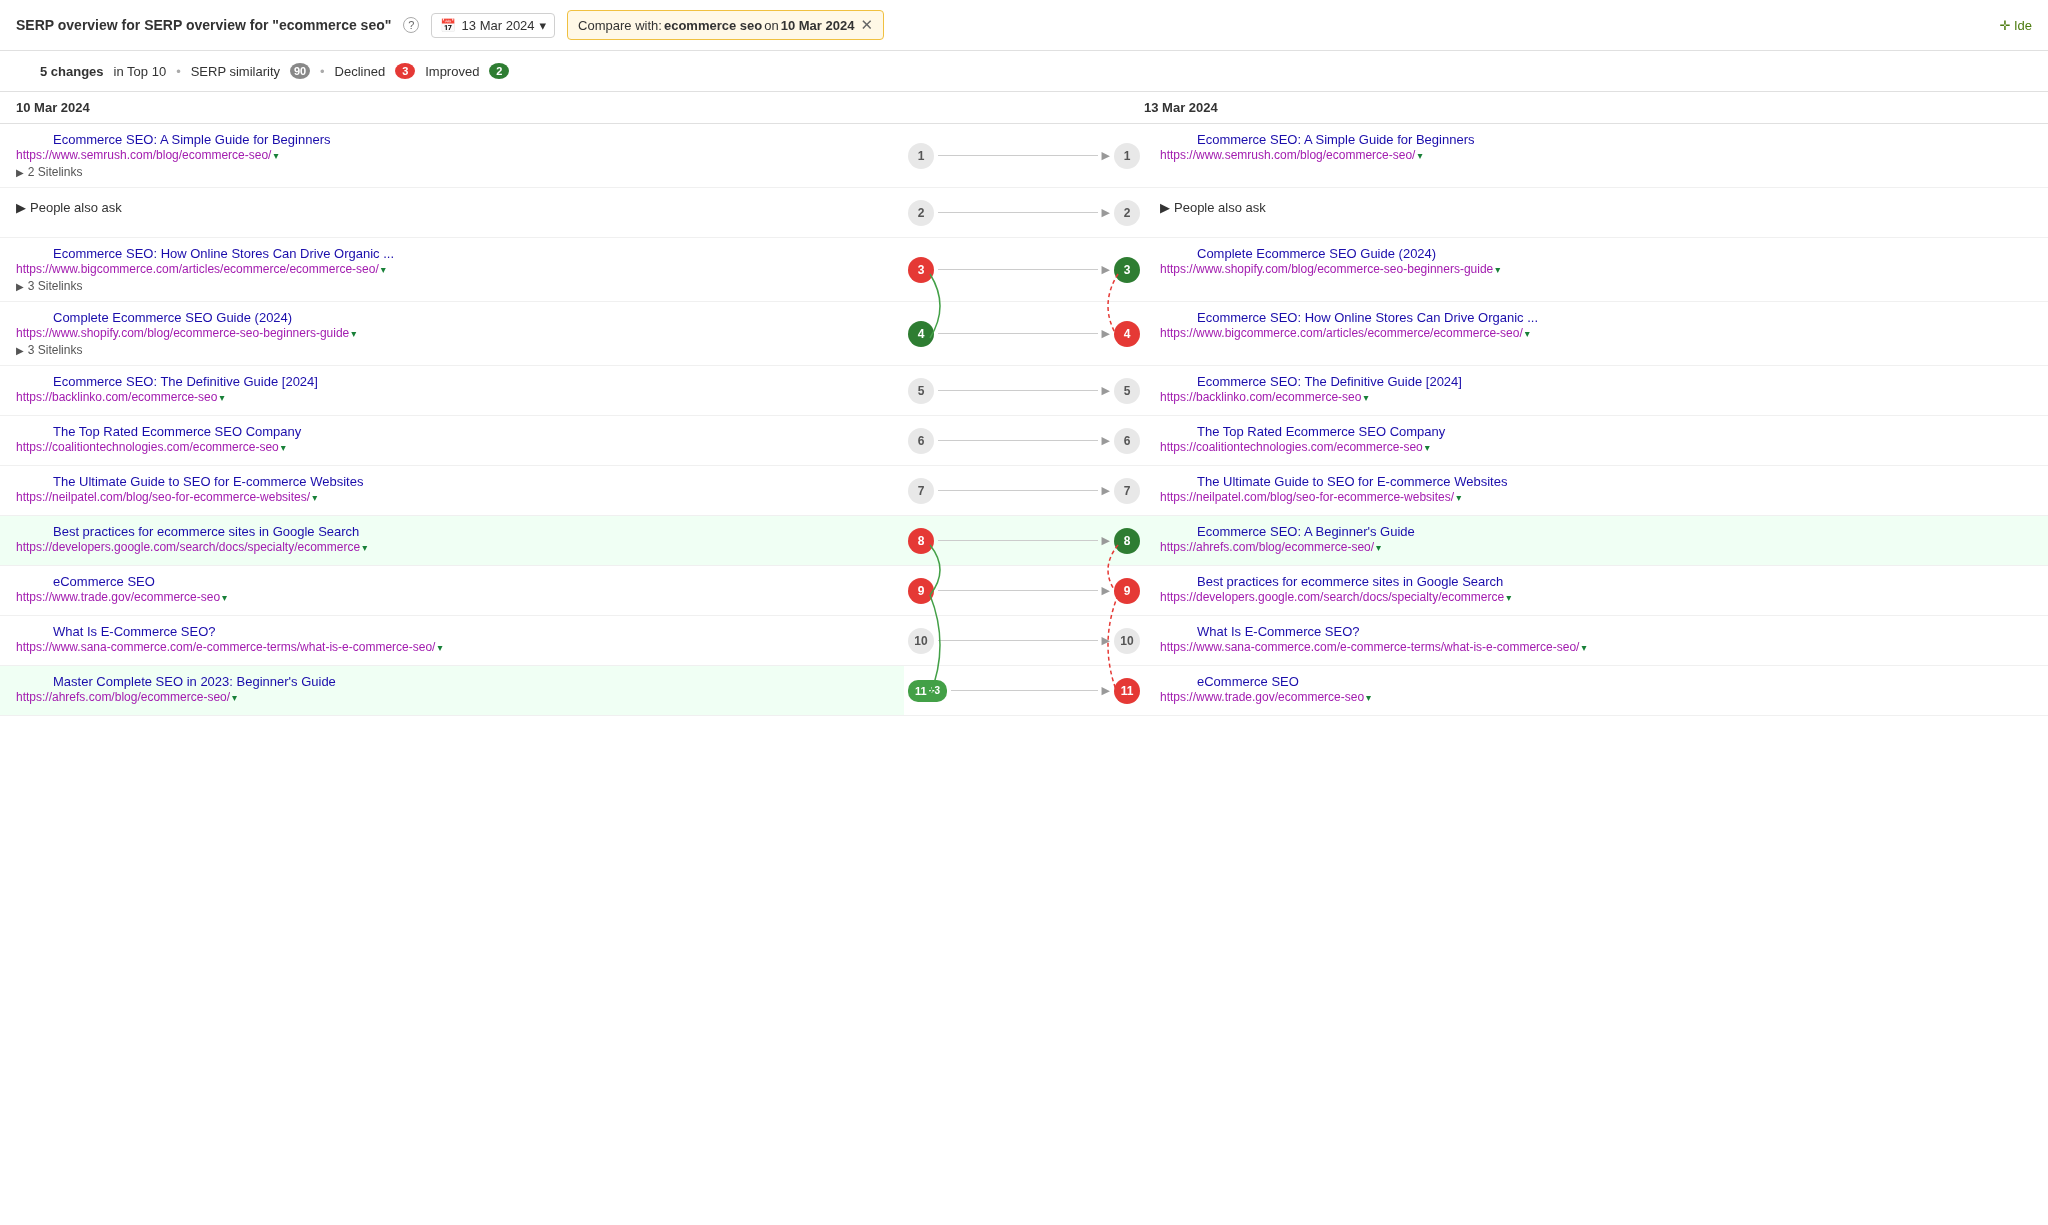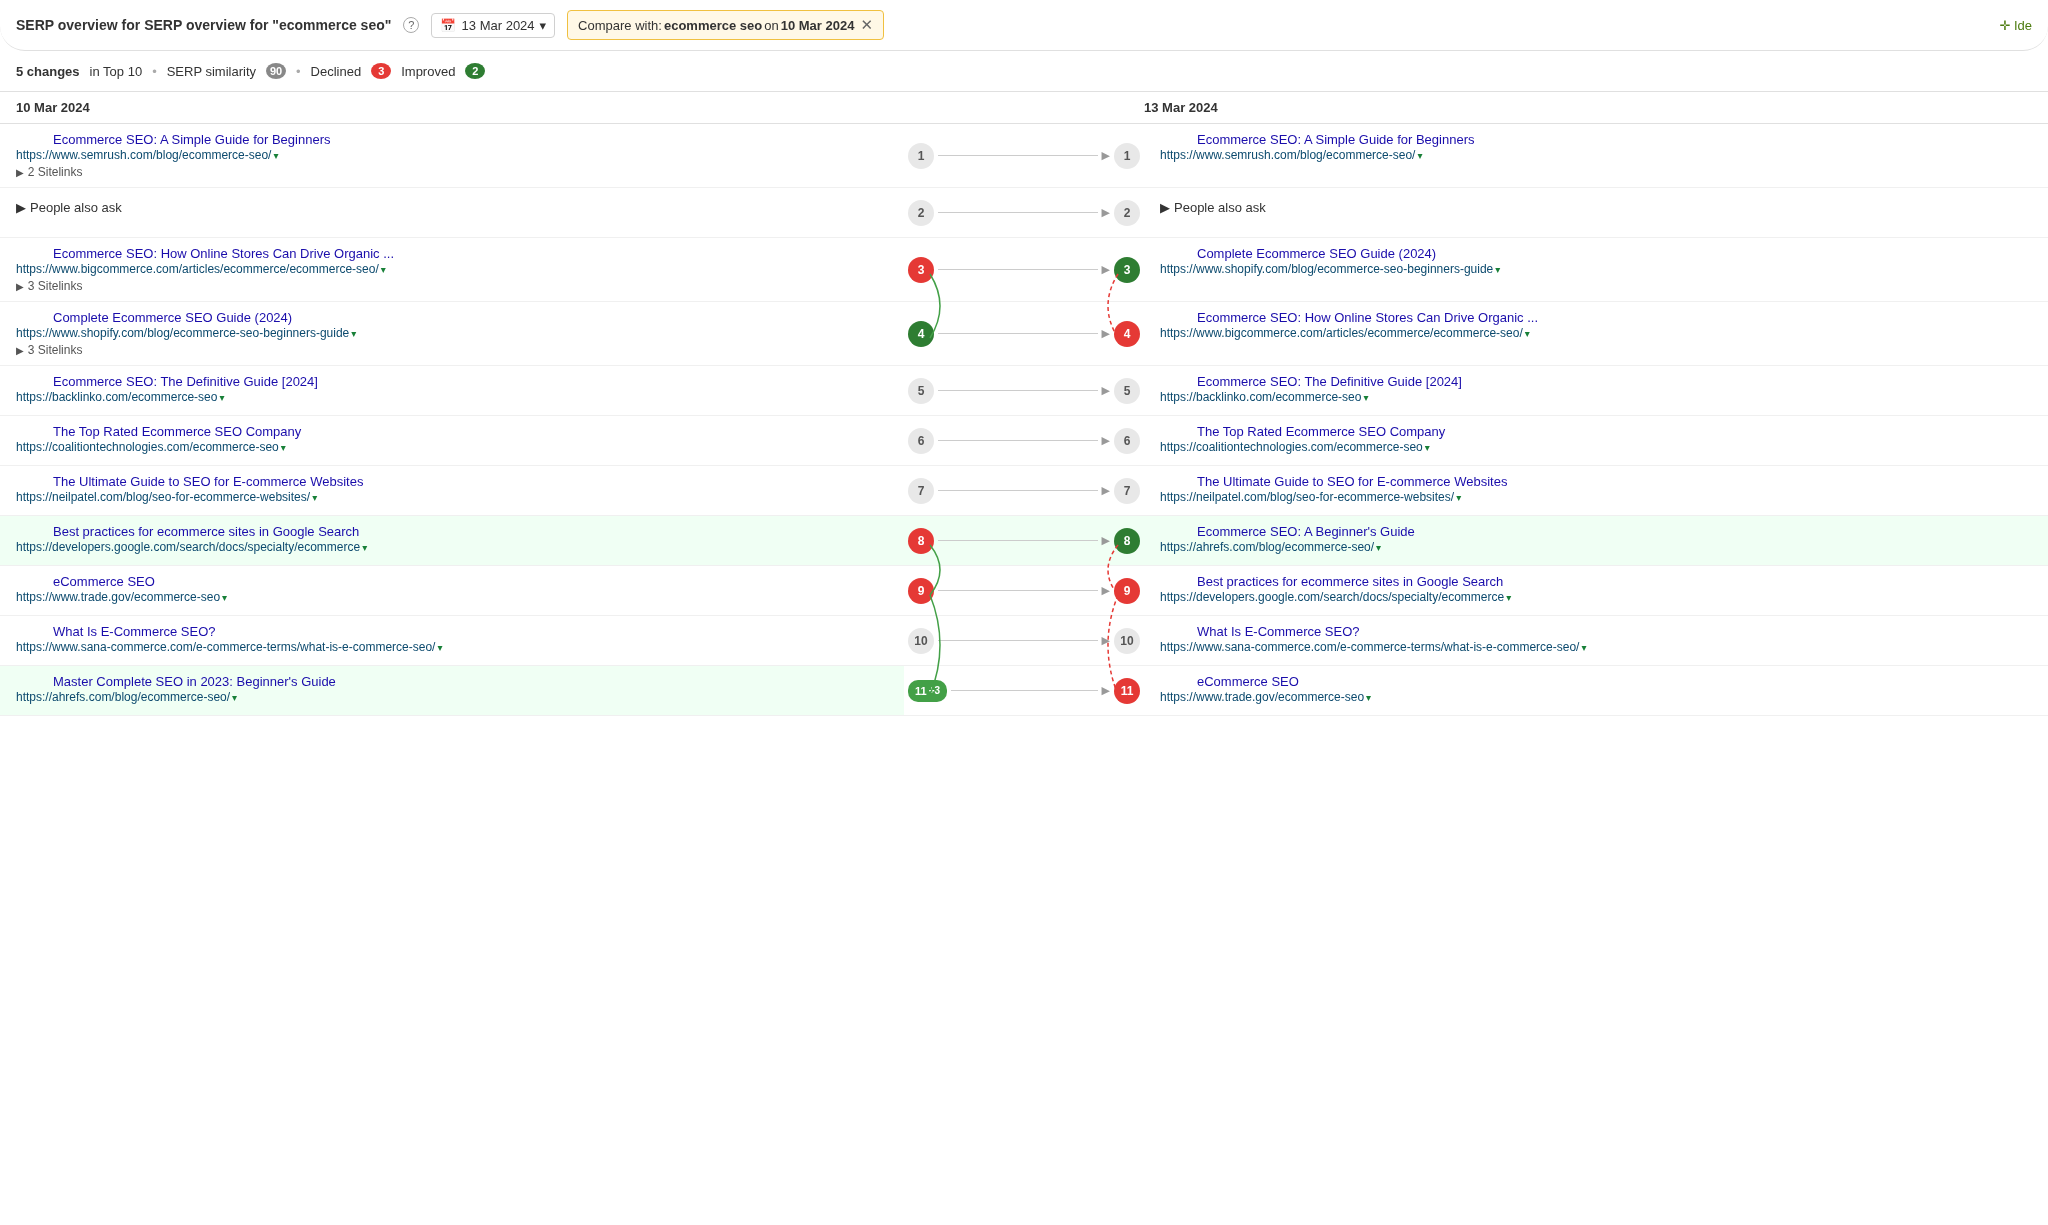--- a/index.html
+++ b/index.html
@@ -1,38 +1,38 @@
 <!DOCTYPE html>
 <html><head>
   <meta charset="utf-8">
   <style>
     * { box-sizing: border-box; margin: 0; padding: 0; }
     body { font-family: -apple-system, BlinkMacSystemFont, 'Segoe UI', Arial, sans-serif; font-size: 13px; background: #fff; color: #333; }
 
     .top-bar {
       display: flex; align-items: center; padding: 10px 16px; border-bottom: 1px solid #e0e0e0;
-      background: #fff; gap: 12px; border-radius: 25px;
+      background: #fff; gap: 12px;
     }
     .top-bar-title { font-size: 14px; font-weight: 600; }
     .top-bar-title em { font-style: normal; }
     .help-icon { display: inline-flex; align-items: center; justify-content: center; width: 16px; height: 16px; border: 1px solid #aaa; border-radius: 50%; font-size: 11px; color: #666; cursor: pointer; }
     .date-picker { display: flex; align-items: center; gap: 5px; border: 1px solid #d0d0d0; border-radius: 4px; padding: 4px 8px; font-size: 13px; cursor: pointer; }
     .compare-badge {
       display: flex; align-items: center; gap: 2px;
       background: #fff8e6; border: 1px solid #f0c040; border-radius: 4px; padding: 5px 10px; font-size: 13px;
     }
     .compare-badge strong { font-weight: 700; }
     .compare-close { cursor: pointer; font-size: 15px; color: #666; margin-left: 4px; }
     .top-bar-right { margin-left: auto; color: #4d7c0f; font-size: 13px; }
 
     .summary-bar {
       display: flex; align-items: center; padding: 12px 16px; gap: 10px; border-bottom: 1px solid #e0e0e0;
       font-size: 13px;
     }
-    .summary-bar .changes { font-weight: 600; }
+    .summary-bar .changes { font-weight: 600; margin-left: 24px; }
     .dot { color: #aaa; }
     .badge {
       display: inline-flex; align-items: center; justify-content: center;
       border-radius: 50%; width: 20px; height: 16px; font-size: 11px; font-weight: 700; color: #fff;
     }
     .badge-gray { background: #888; }
     .badge-red { background: #e53935; }
     .badge-green { background: #2e7d32; }
 
     .columns-header {
@@ -51,21 +51,21 @@
 
     .col-left-content { flex: 1; padding: 8px 16px; }
     .col-mid-content {
       width: 240px; display: flex; align-items: center; justify-content: center;
       padding: 4px; position: relative; overflow: visible;
     }
     .col-right-content { flex: 1; padding: 8px 16px; }
 
     .result-title { color: #1a0dab; font-size: 13px; text-decoration: none; cursor: pointer; margin-left: 37px; }
     .result-url { color: #188038; font-size: 12px; display: flex; align-items: center; gap: 2px; margin-top: 1px; }
-    .result-url-text { color: #0c4a6e; }
+    .result-url-text { color: #a21caf; }
     .result-meta { font-size: 12px; color: #555; margin-top: 3px; display: flex; align-items: center; gap: 4px; cursor: pointer; }
     .expand-arrow { font-size: 10px; }
 
     .rank-circle {
       display: inline-flex; align-items: center; justify-content: center;
       width: 26px; height: 26px; border-radius: 50%; font-size: 12px; font-weight: 600;
       flex-shrink: 0;
     }
     .rank-gray { background: #e8e8e8; color: #555; }
     .rank-red { background: #e53935; color: #fff; }

